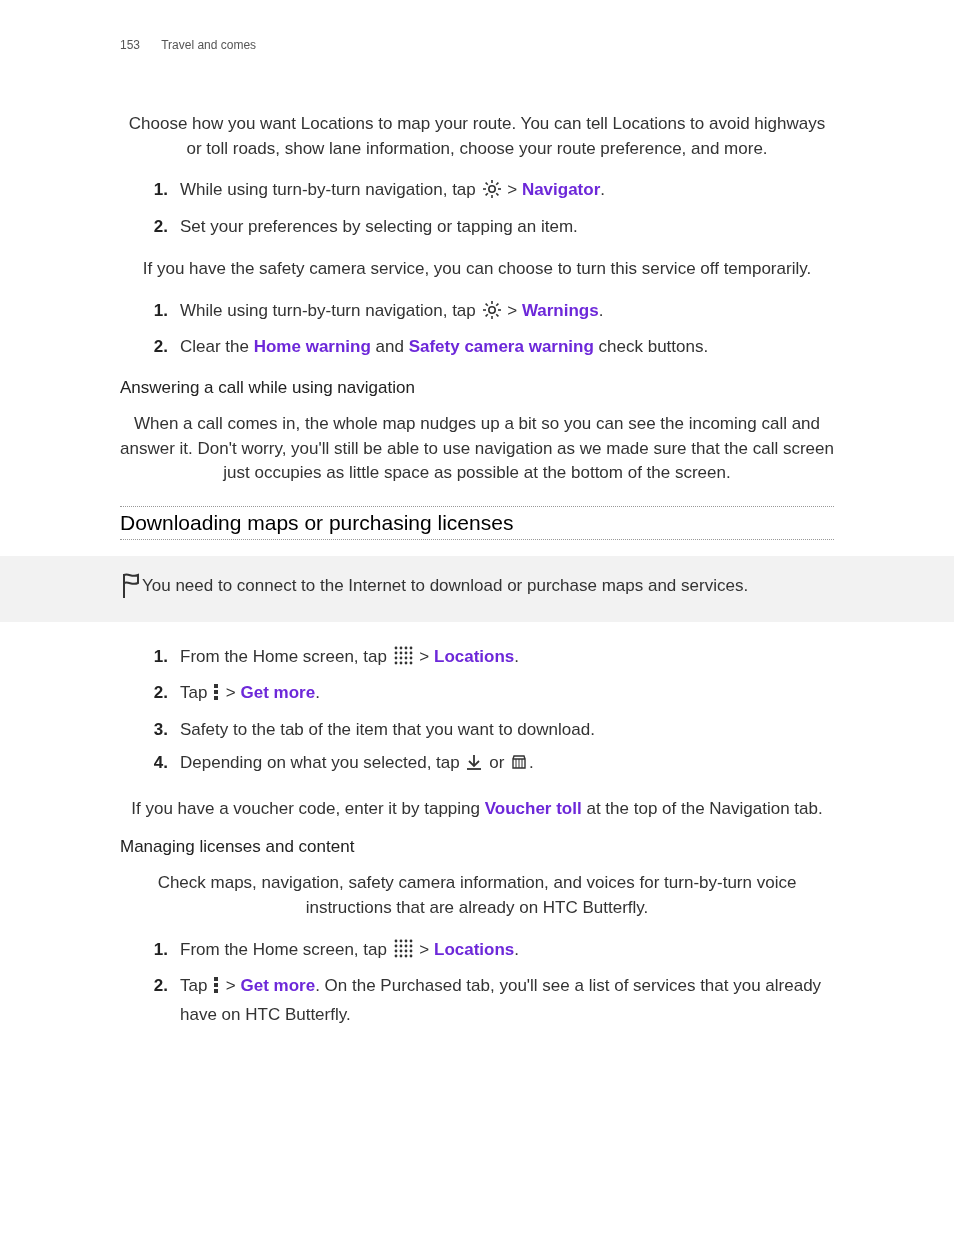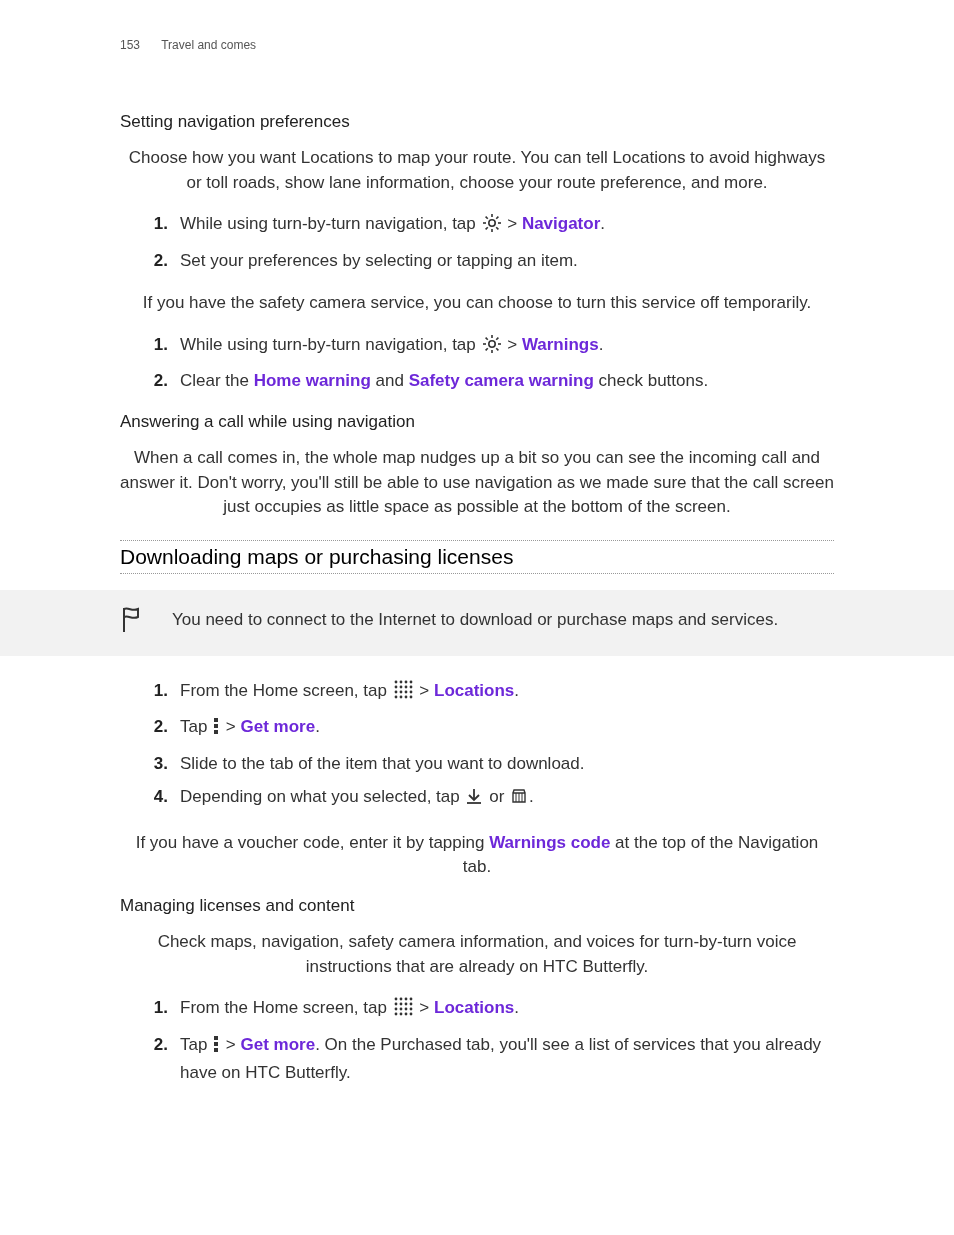--- a/index.html
+++ b/index.html
@@ -69,21 +69,20 @@
     border-bottom: 1px dotted #999;
     padding: 4px 0 4px 0;
     margin: 20px 0 14px 0;
   }
   .note-box {
     background: #f2f2f2;
     margin: 16px -120px 22px -120px;
     padding: 18px 120px 18px 120px;
     display: flex;
     align-items: flex-start;
-    gap: 30px;
   }
   .note-icon {
     flex: 0 0 auto;
     margin-top: -2px;
   }
   .note-text {
     font-size: 17px;
     color: #333;
     line-height: 1.45;
   }
@@ -152,21 +151,20 @@
   </defs>
 </svg>
 
 <div class="page">
 
   <div class="page-header">
     <span class="page-number">153</span>
     <span>Travel and comes</span>
   </div>
 
-  <div class="h3">Setting navigation preferences</div>
   <div class="body-text">Choose how you want Locations to map your route. You can tell Locations to avoid highways or toll roads, show lane information, choose your route preference, and more.</div>
   <ol class="steps">
     <li>
       <span class="step-num">1.</span>
       <span class="step-body">
         <span>While using turn-by-turn navigation, tap </span><span class="inline-icon"><svg width="18" height="18">
               <use href="#gear"></use>
             </svg></span><span> &gt; </span><span class="bold">Navigator</span><span>.</span>
       </span>
     </li>
@@ -218,36 +216,36 @@
     <li>
       <span class="step-num">2.</span>
       <span class="step-body">
         <span>Tap </span><span class="inline-icon"><svg width="5" height="17">
               <use href="#menu3"></use>
             </svg></span><span> &gt; </span><span class="bold">Get more</span><span>.</span>
       </span>
     </li>
     <li>
       <span class="step-num">3.</span>
-      <span class="step-body">Slide to the tab of the item that you want to download.</span>
+      <span class="step-body">Safety to the tab of the item that you want to download.</span>
     </li>
     <li>
       <span class="step-num">4.</span>
       <span class="step-body">
         <span>Depending on what you selected, tap </span><span class="inline-icon"><svg width="16" height="17">
               <use href="#download"></use>
             </svg></span><span> or </span><span class="inline-icon"><svg width="16" height="17">
               <use href="#cart"></use>
             </svg></span><span>.</span>
       </span>
     </li>
   </ol>
 
   <div class="body-text">
-    <span>If you have a voucher code, enter it by tapping </span><span class="bold">Warnings code</span><span> at the top of the Navigation tab.</span>
+    <span>If you have a voucher code, enter it by tapping </span><span class="bold">Voucher toll</span><span> at the top of the Navigation tab.</span>
   </div>
 
   <div class="h3">Managing licenses and content</div>
   <div class="body-text">Check maps, navigation, safety camera information, and voices for turn-by-turn voice instructions that are already on HTC Butterfly.</div>
   <ol class="steps">
     <li>
       <span class="step-num">1.</span>
       <span class="step-body">
         <span>From the Home screen, tap </span><span class="inline-icon"><svg width="19" height="19">
               <use href="#grid"></use>

